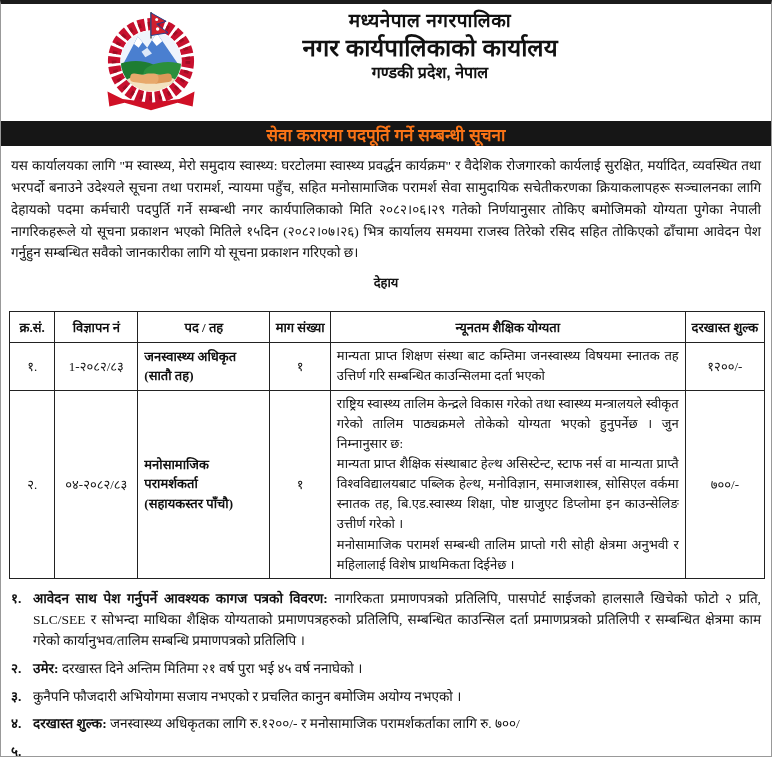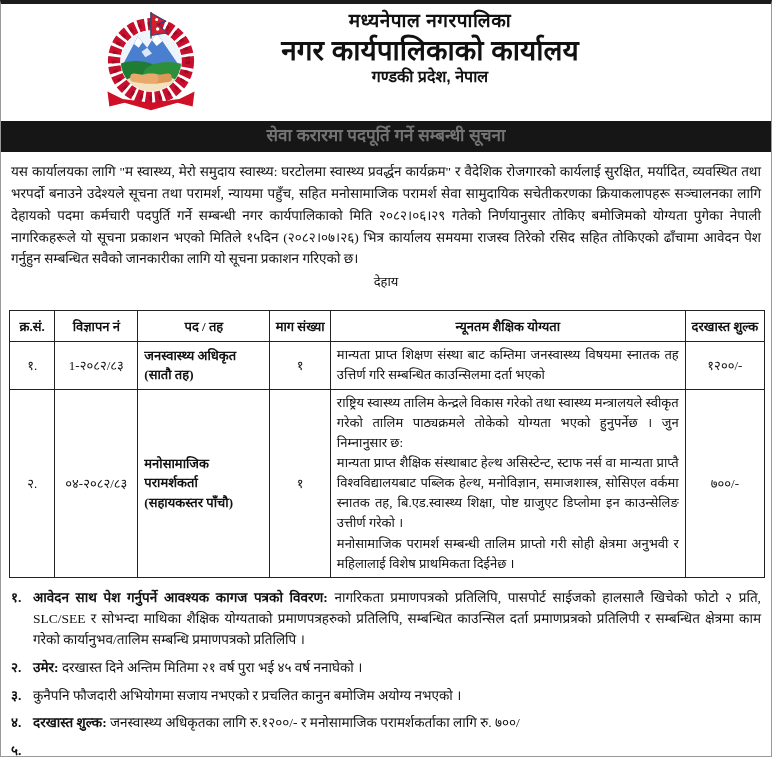--- a/index.html
+++ b/index.html
@@ -26,53 +26,53 @@
     width: 116px; height: 106px;
   }
   .header-text {
     margin-left: 88px;           
     text-align: center;
     font-family: "Liberation Sans", "DejaVu Sans", sans-serif;
     font-weight: bold;
     line-height: 1.18;
   }
   .h-muni     { font-size: 19px; letter-spacing: .5px; }
-  .h-office   { font-size: 28px; margin-top: 2px; }
+  .h-office   { font-size: 24px; margin-top: 2px; }
   .h-address  { font-size: 17px; margin-top: 2px; }
   .h-province { font-size: 16px; margin-top: 1px; }
   
   .title-bar {
     margin-top: 5px;
     background: #161616;
-    color: #737373;
+    color: #f97316;
     text-align: center;
     font-family: "Liberation Sans", "DejaVu Sans", sans-serif;
     font-weight: bold;
     font-size: 17px;
-    height: 31px;
+    height: 25px;
     line-height: 29px;
   }
   
   .published {
     text-align: center;
     font-weight: bold;
     font-size: 13px;
     margin-top: 11px;
   }
   .intro {
     margin: 9px 10px 0 10px;
     font-size: 13.5px;
     line-height: 1.62;
     text-align: justify;
   }
   .dehaya {
     text-align: center;
-    font-weight: normal;
+    font-weight: bold;
     font-size: 13px;
-    margin-top: 2px;
+    margin-top: 9px;
   }
   
   table.vacancy {
     width: 756px;
     margin: 20px 8px 0 8px;
     border-collapse: collapse;
     font-size: 13px;
   }
   table.vacancy th, table.vacancy td {
     border: 1.4px solid #222;

